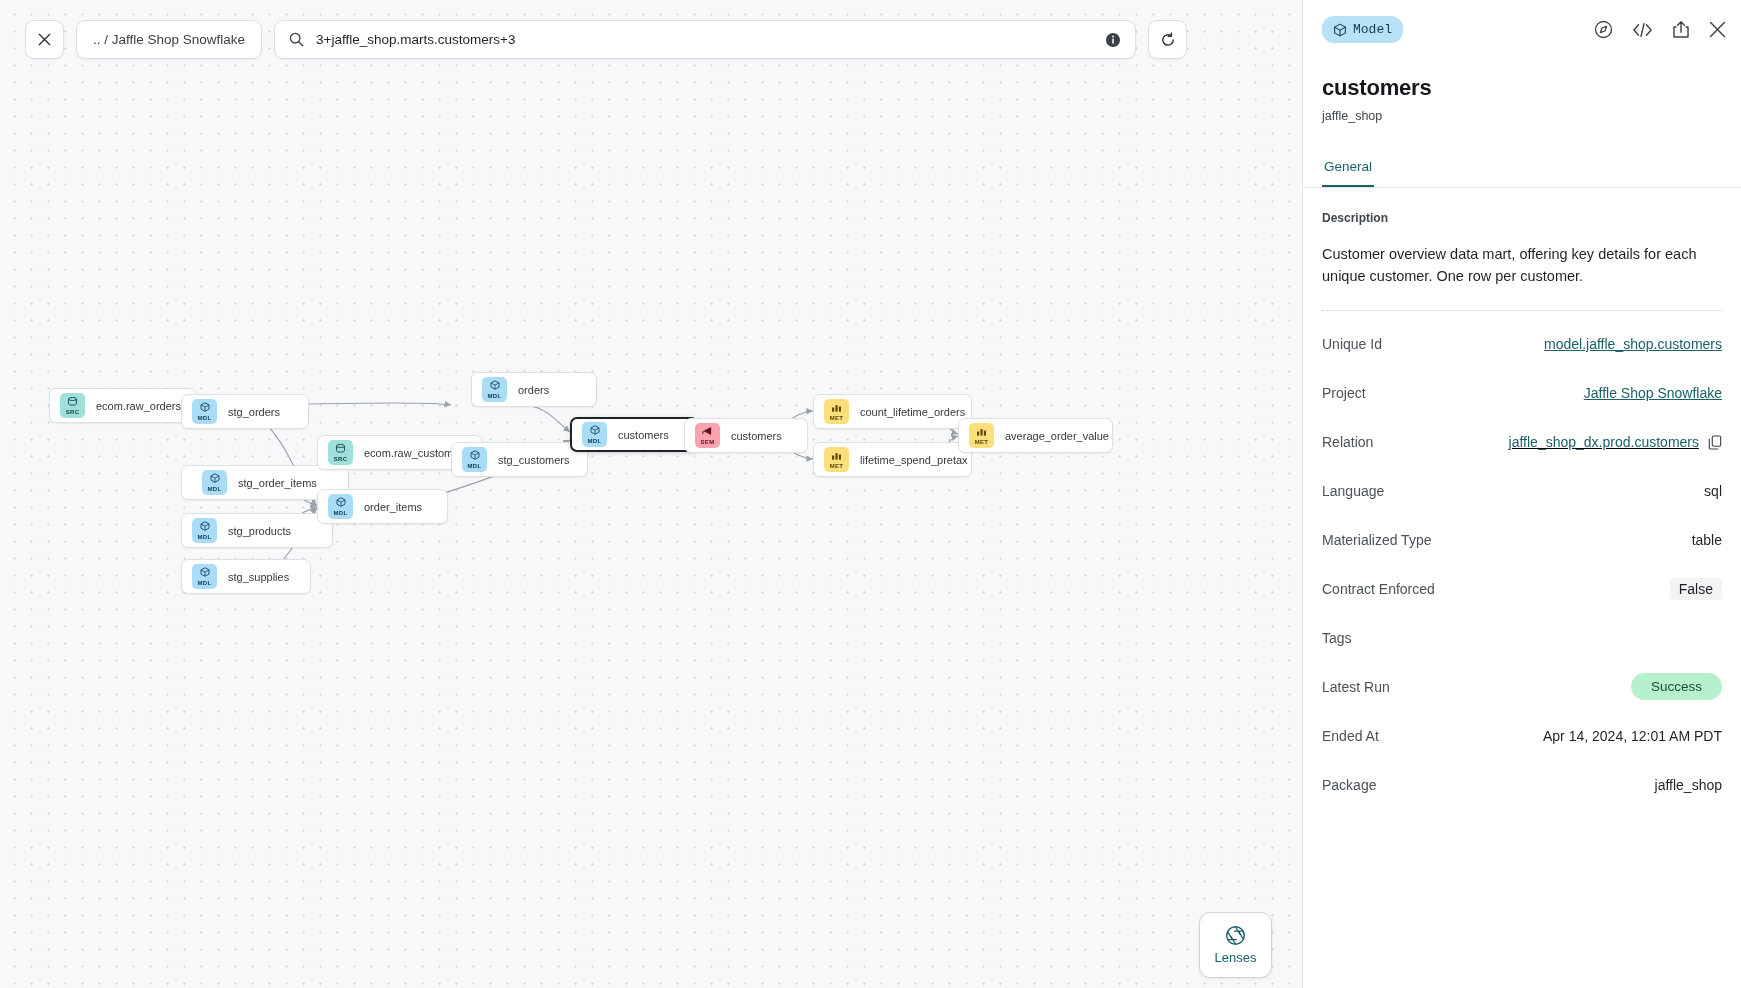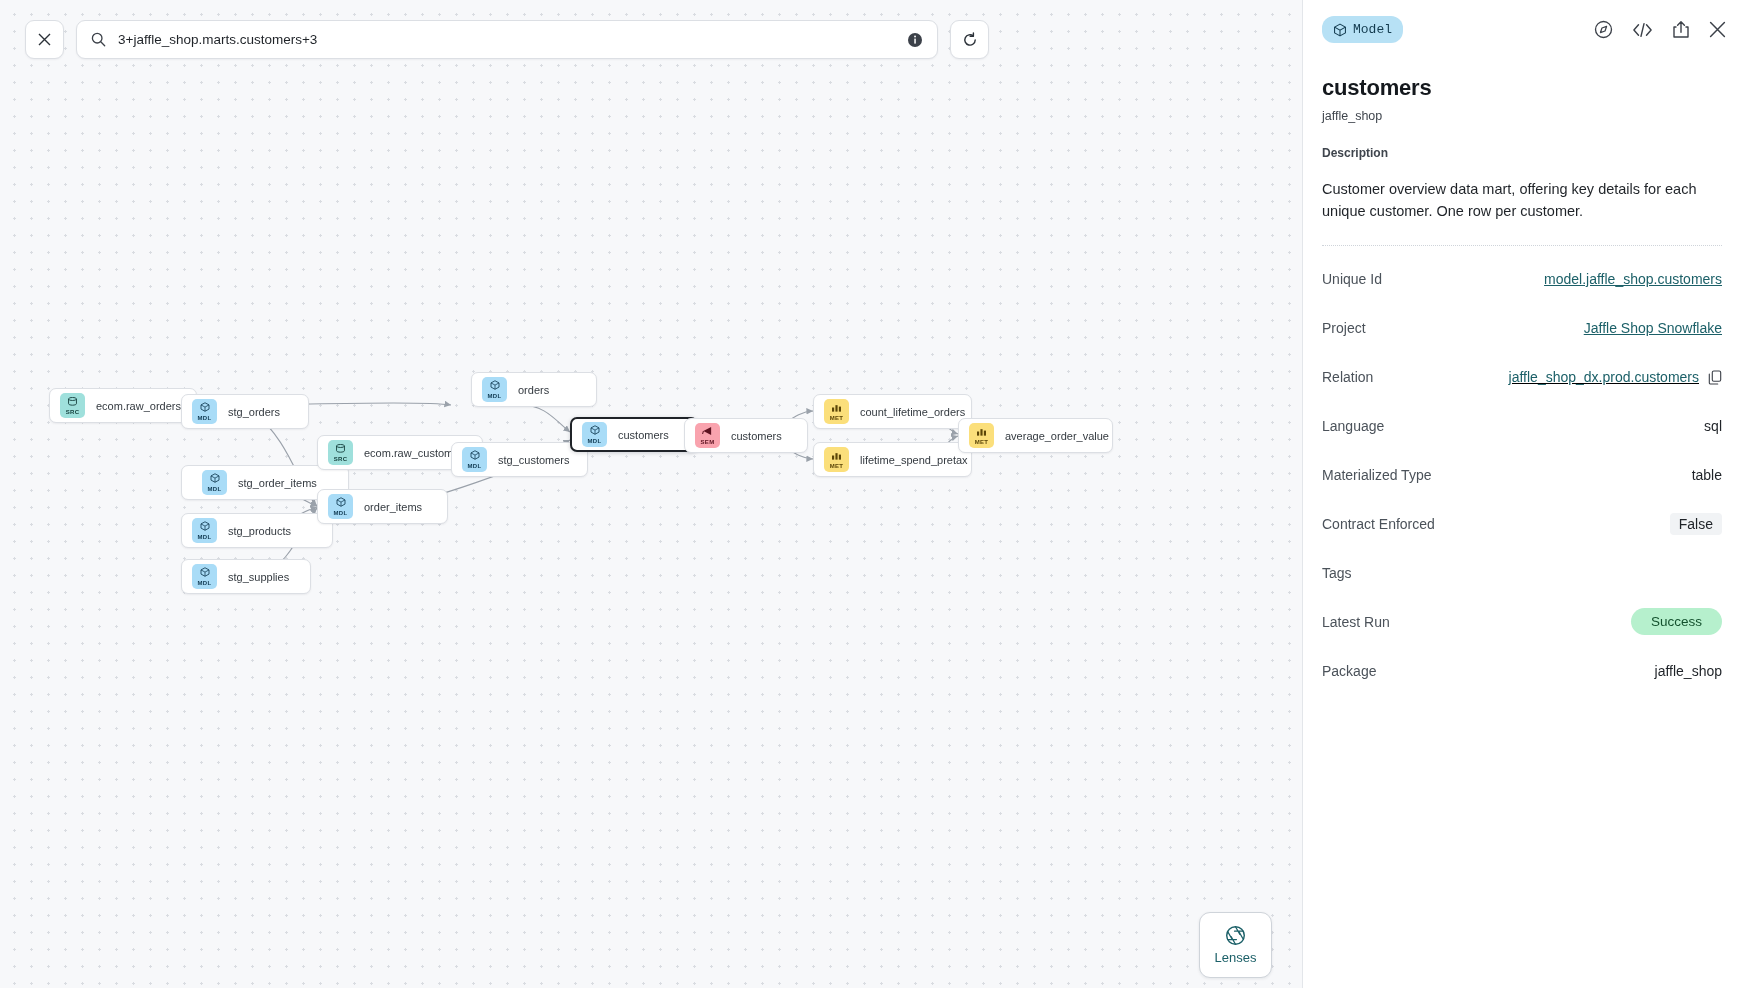--- a/index.html
+++ b/index.html
@@ -397,20 +397,23 @@
           <span class="node-label">average_order_value</span>
         </div>
       </div>
 
     <div class="toolbar">
       <div class="tool-btn square">
         <svg width="13" height="13" viewBox="0 0 13 13">
           <path d="M1,1 L12,12 M12,1 L1,12" stroke="#2b3138" stroke-width="1.4" fill="none"></path>
         </svg>
       </div>
+      <div class="tool-btn breadcrumb-btn">
+        <span>.. / Jaffle Shop Snowflake</span>
+      </div>
       <div class="search-wrap">
         <span class="search-icon">
           <svg width="15" height="15" viewBox="0 0 16 16">
             <circle cx="6.6" cy="6.6" r="5.1" stroke="#3c4149" stroke-width="1.4" fill="none"></circle>
             <path d="M10.4,10.4 L14.6,14.6" stroke="#3c4149" stroke-width="1.4" stroke-linecap="round"></path>
           </svg>
         </span>
         <input class="search-input" value="3+jaffle_shop.marts.customers+3" style="">
         <span class="info-btn">
           <svg width="16" height="16" viewBox="0 0 16 16">
@@ -473,20 +476,23 @@
           </svg>
         </span>
       </div>
     </div>
 
     <div class="panel-head">
       <div class="panel-title">customers</div>
       <div class="panel-sub">jaffle_shop</div>
     </div>
 
+    <div class="tabs">
+      <div class="tab">General</div>
+    </div>
 
     <div class="panel-body">
       <div class="sec-label">Description</div>
       <div class="desc">Customer overview data mart, offering key details for each unique customer. One row per customer.</div>
       <div class="divider"></div>
       <div id="rows">
           <div class="row">
             <div class="row-key">Unique Id</div>
             <a class="row-val link">model.jaffle_shop.customers</a>
           </div>
@@ -520,20 +526,24 @@
           </div>
           <div class="row">
             <div class="row-key">Tags</div>
             <div class="row-val"></div>
           </div>
           <div class="row">
             <div class="row-key">Latest Run</div>
             <span class="chip-green">Success</span>
           </div>
           <div class="row">
+            <div class="row-key">Ended At</div>
+            <div class="row-val">Apr 14, 2024, 12:01 AM PDT</div>
+          </div>
+          <div class="row">
             <div class="row-key">Package</div>
             <div class="row-val">jaffle_shop</div>
           </div>
         </div>
     </div>
 
   </div>
 </div>
 
 </body></html>

